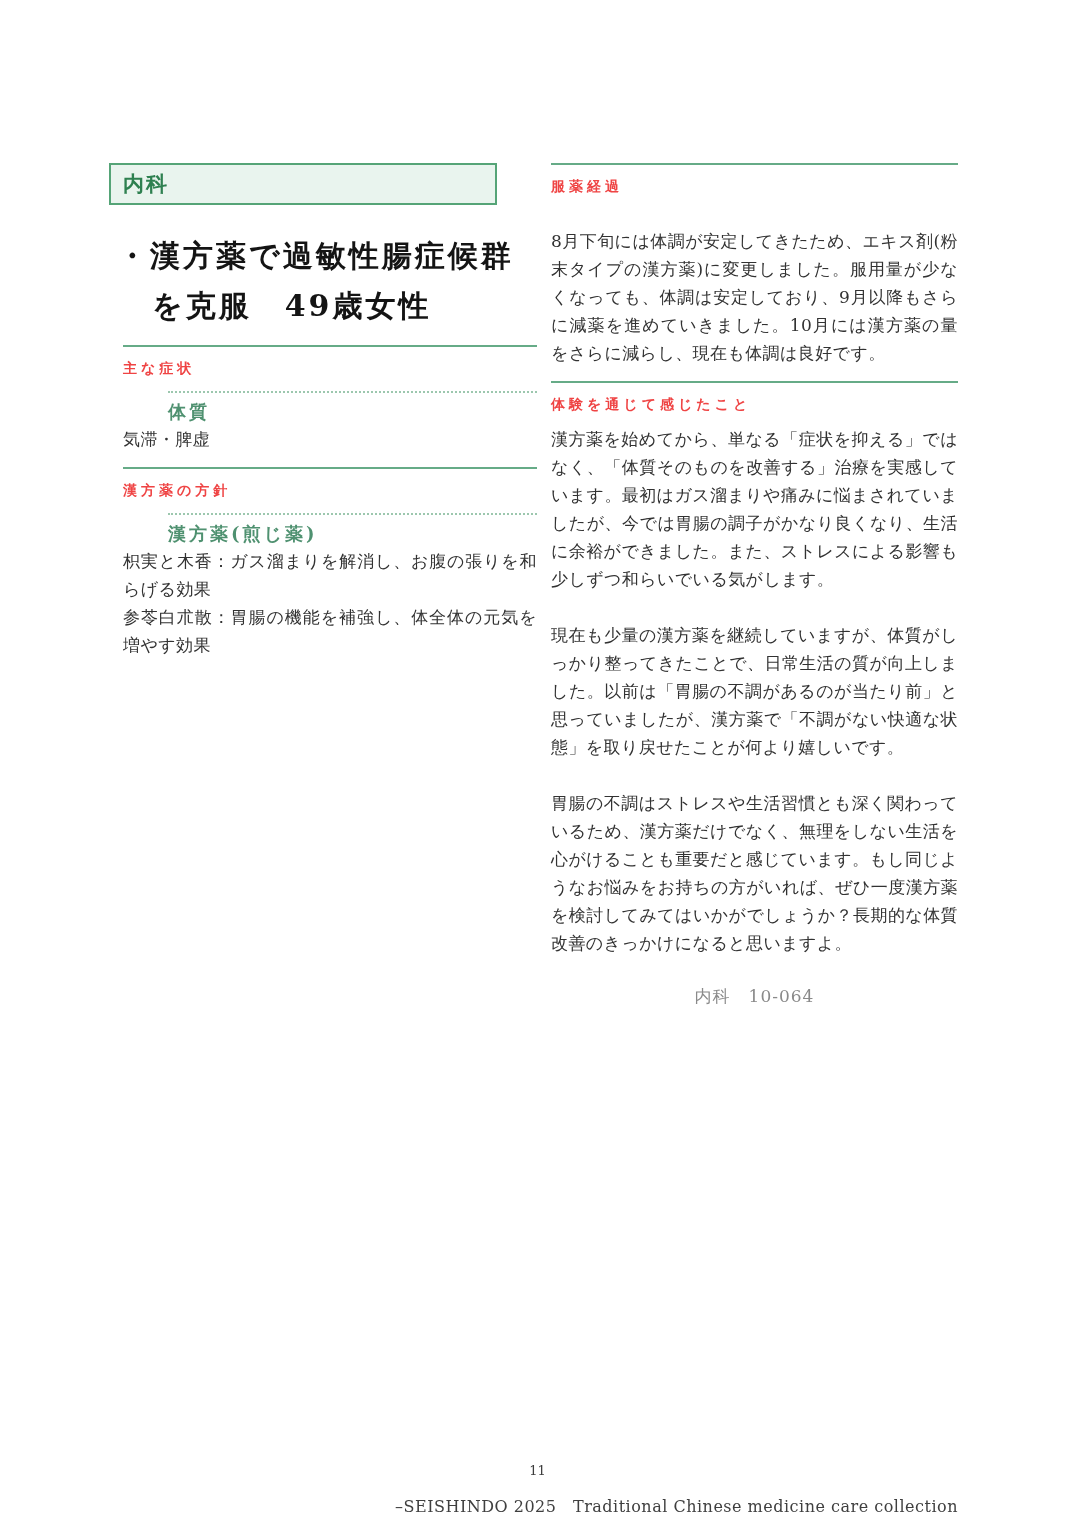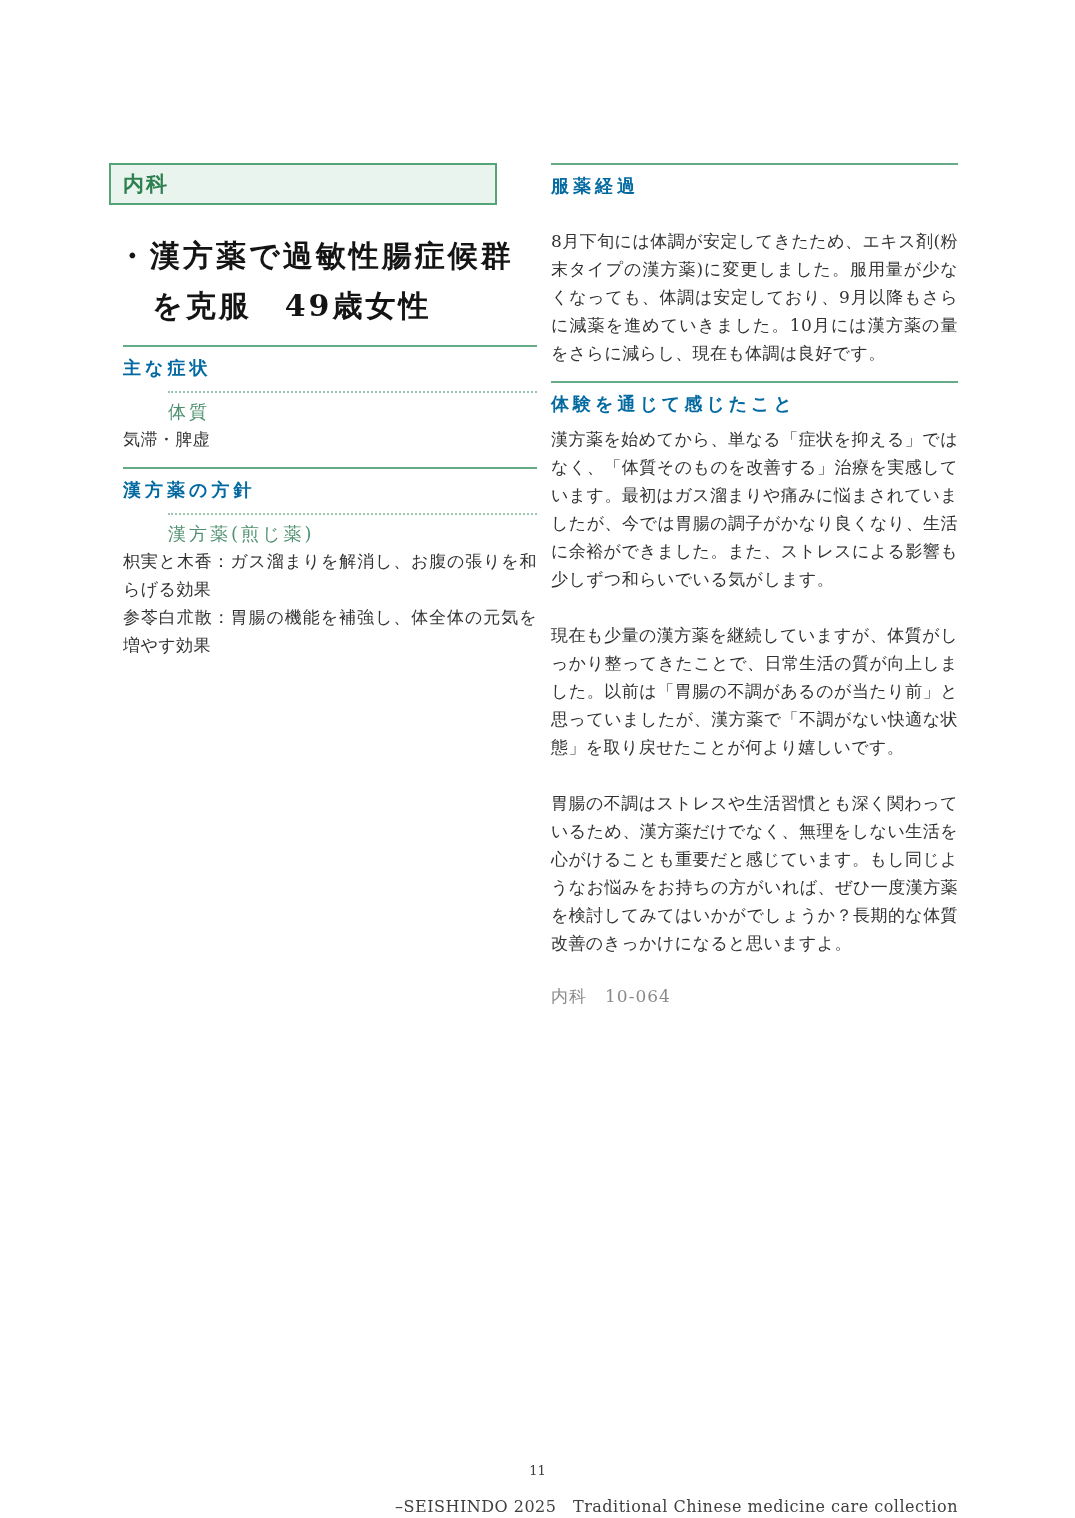--- a/index.html
+++ b/index.html
@@ -66,33 +66,33 @@
     border-top: 2px dotted #9cc7ae;
     margin-top: 10px;
   }
   .col-left .dotted-rule { margin-left: 59px; }
   .rule-top { margin-top: 0; }
 
   
   h2.section-heading {
     margin: 8px 0 0 0;
     font-family: "DejaVu Sans", "Liberation Sans", sans-serif;
-    font-size: 18px;
+    font-size: 14px;
     font-weight: bold;
     letter-spacing: 4px;
-    color: #0369a1;
+    color: #ef4444;
     line-height: 26px;
   }
   .col-left h2.section-heading { margin-left: 14px; }
 
   
   h3.sub-heading {
     margin: 6px 0 0 59px;
     font-size: 18px;
-    font-weight: normal;
+    font-weight: bold;
     letter-spacing: 3px;
     color: #4f9170;
     line-height: 26px;
   }
 
   
   p.body {
     margin: 8px 0 0 0;
     font-size: 17px;
     line-height: 28px;
@@ -102,21 +102,21 @@
     word-break: break-all;
     color: #323232;
   }
   .col-left p.body { margin-left: 14px; }
   p.body.nogap { margin-top: 0; }
   p.body.gap   { margin-top: 28px; }
 
   
   .case-label {
     margin-top: 28px;
-    text-align: left;
+    text-align: center;
     font-size: 17px;
     letter-spacing: 1px;
     color: #8a8a8a;
   }
   .page-number {
     position: absolute;
     top: 1418px;
     left: 0;
     width: 1075px;
     text-align: center;

